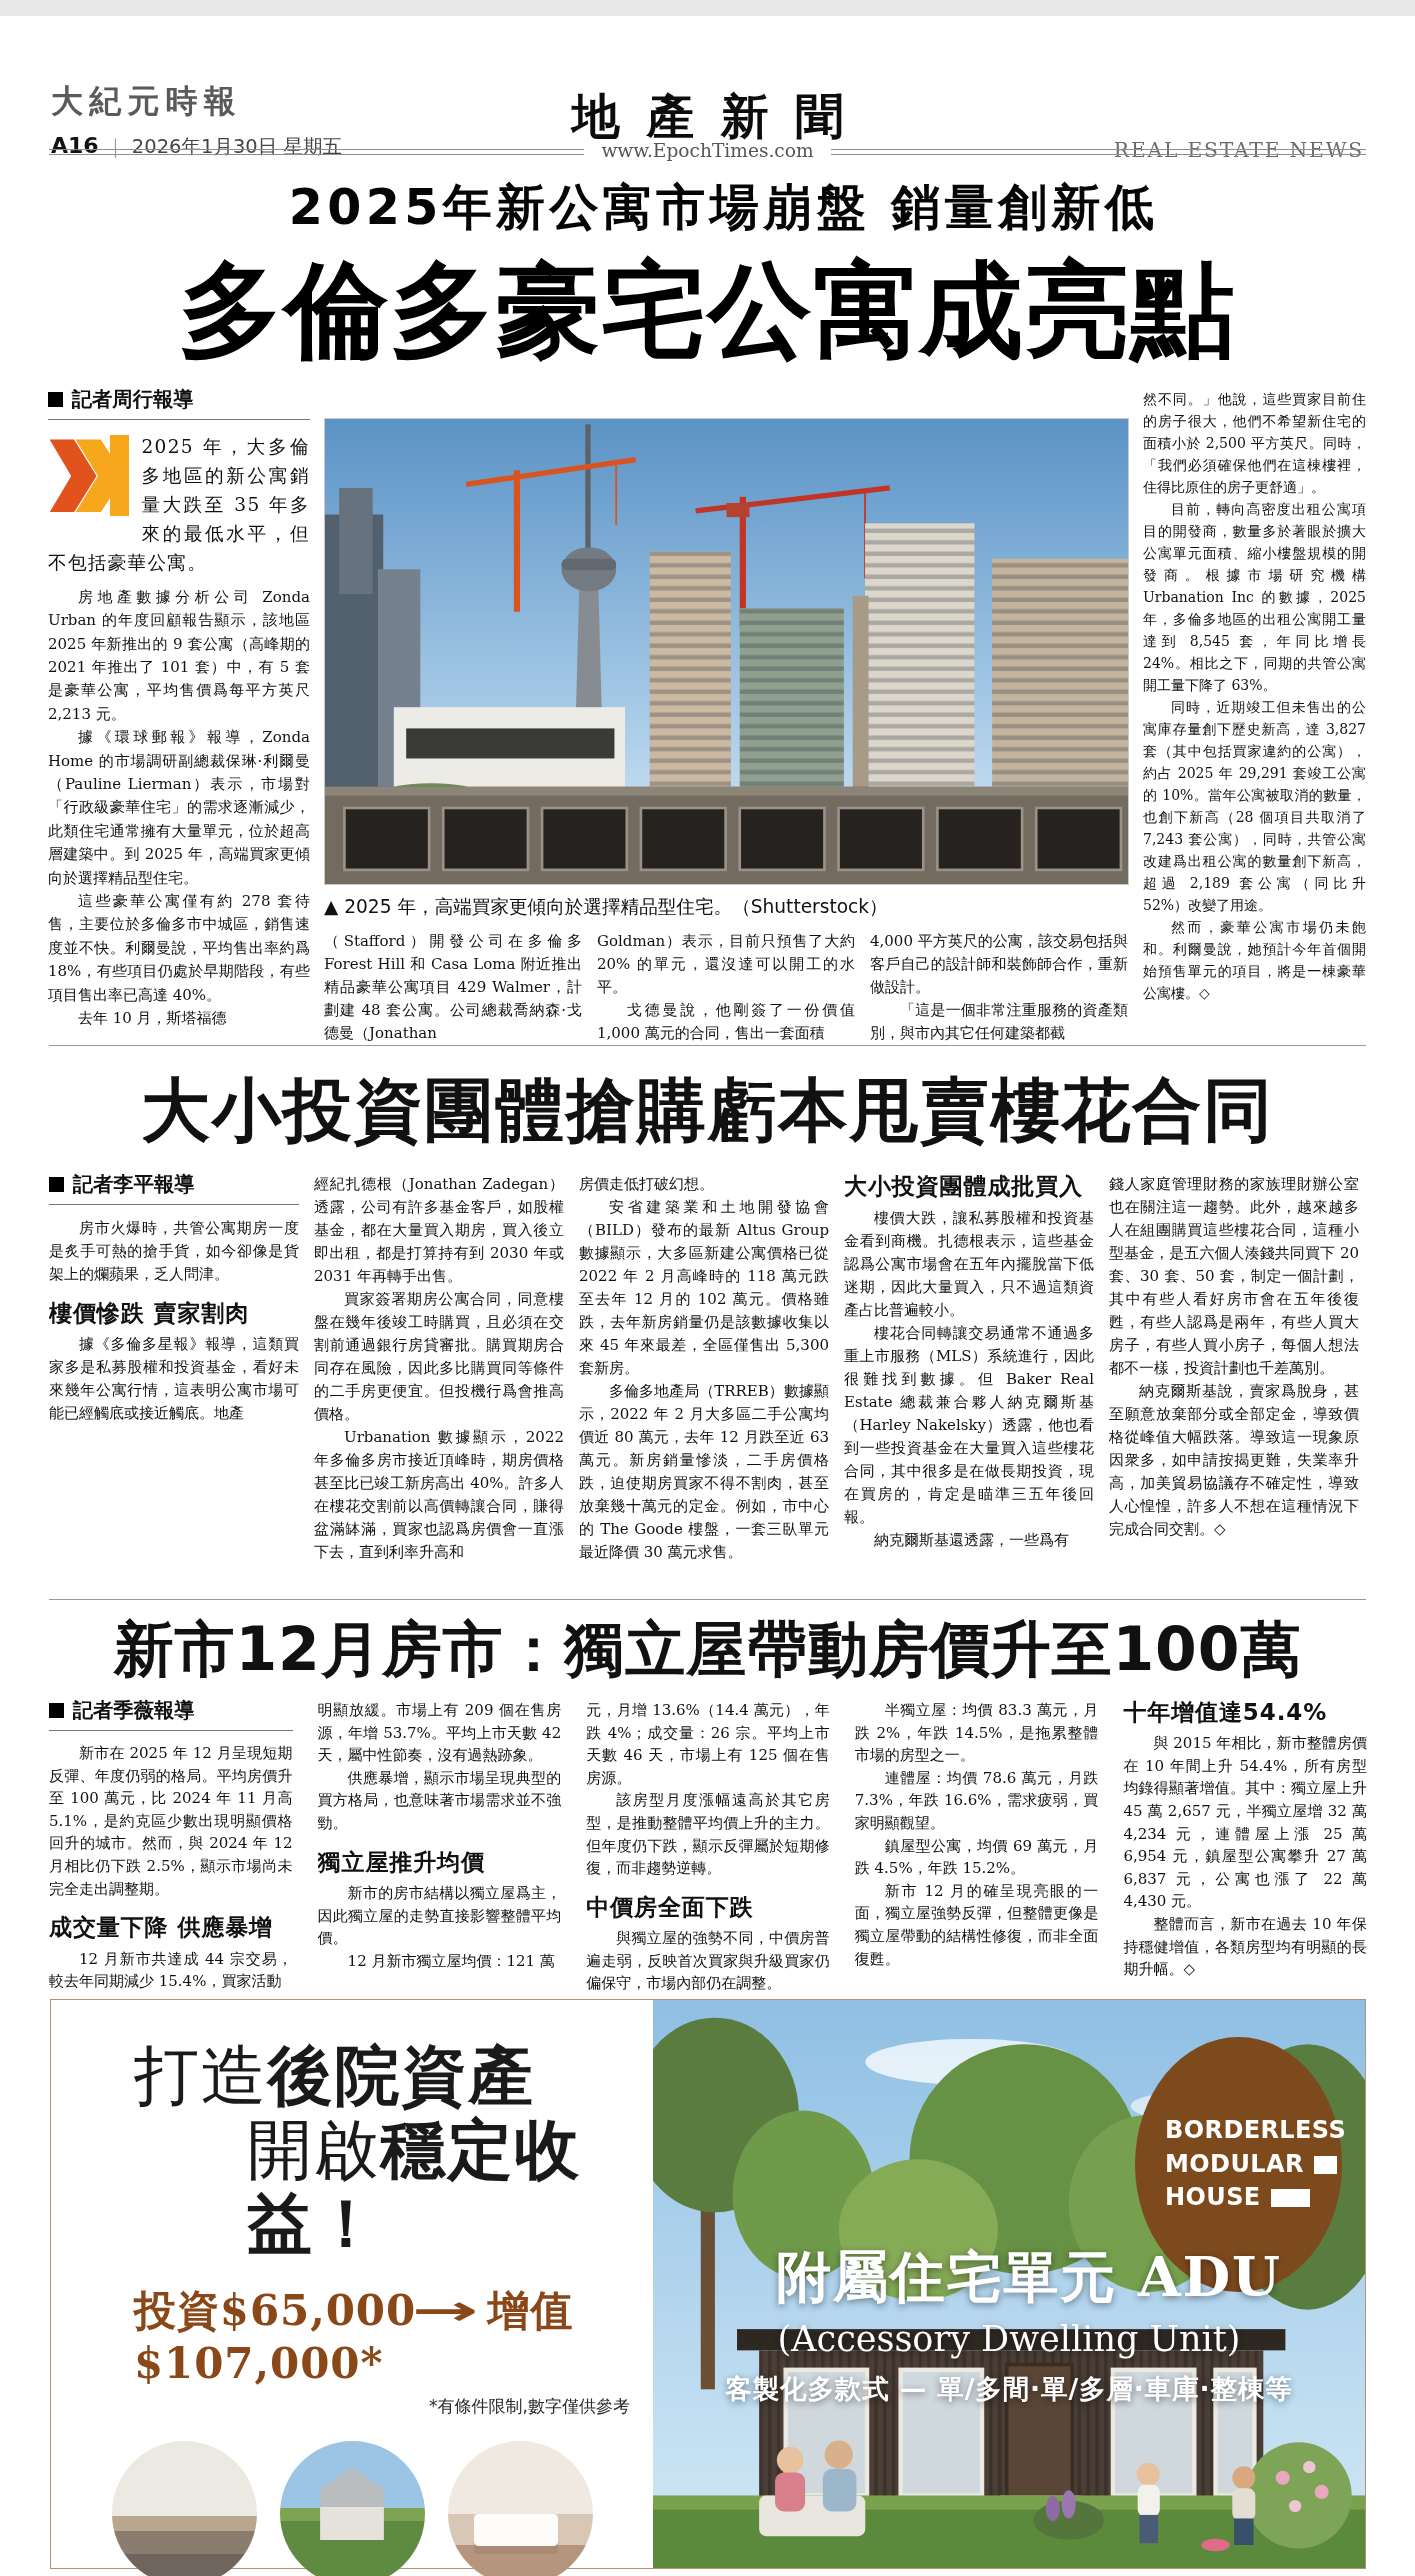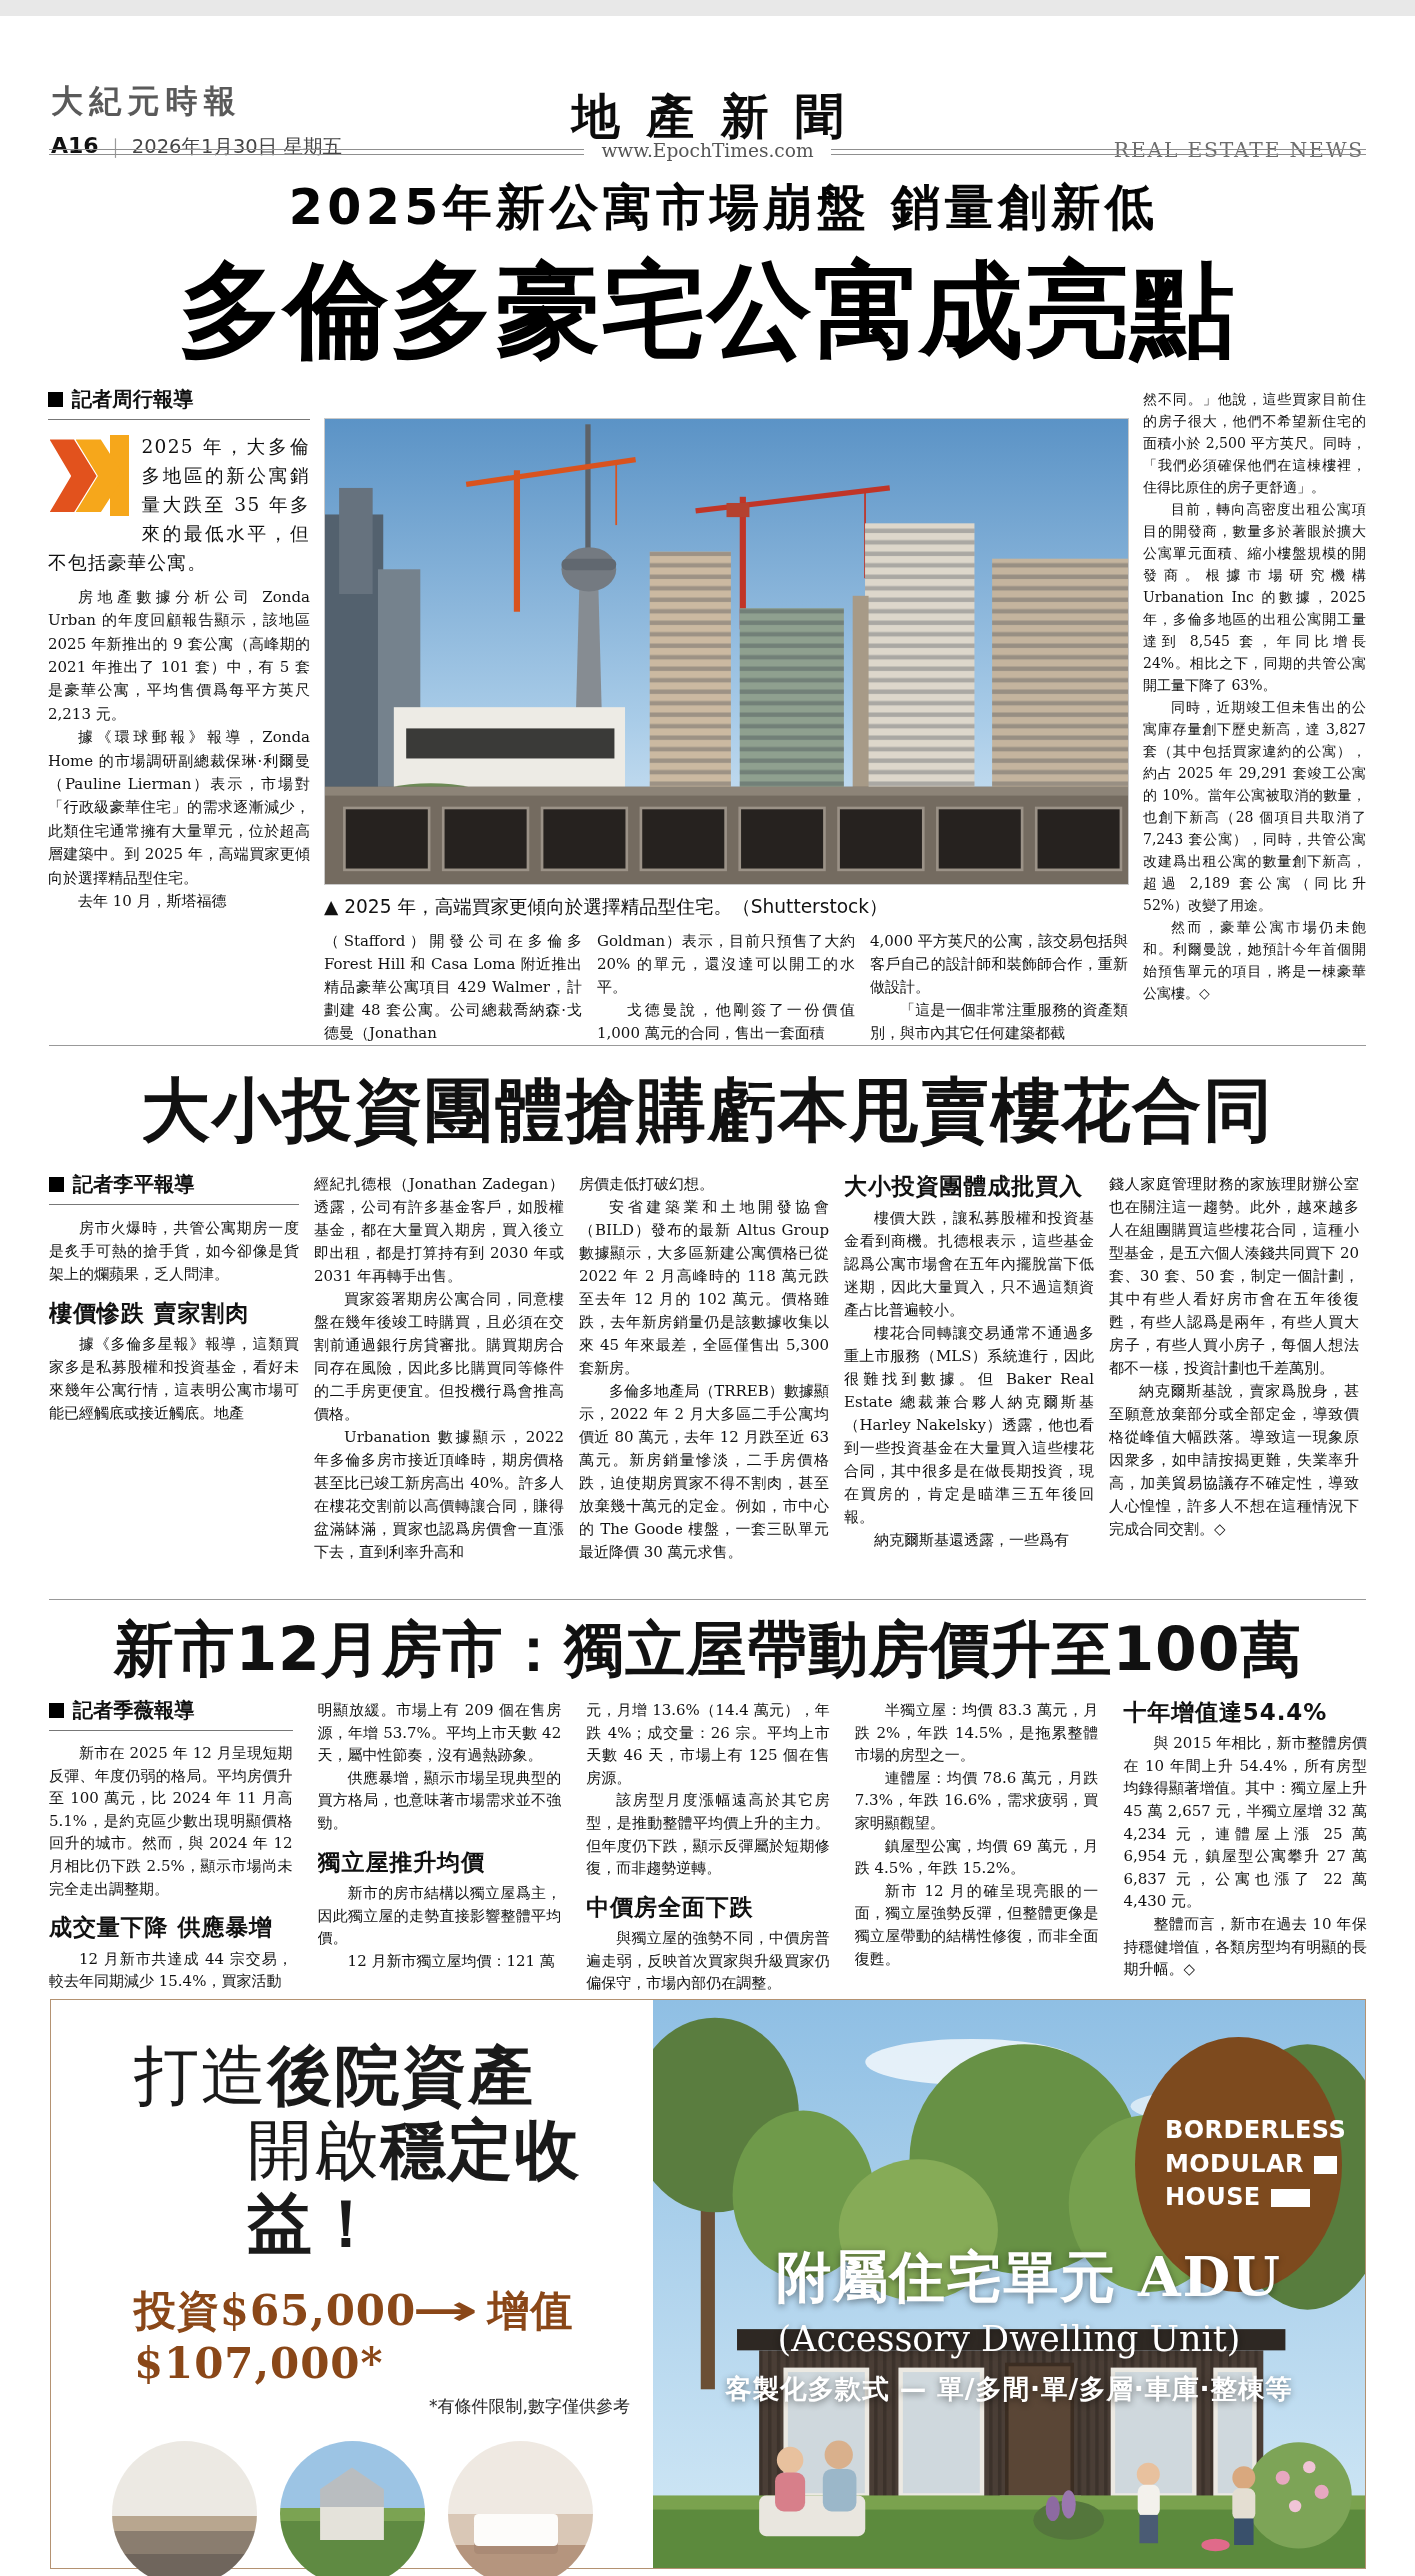--- a/index.html
+++ b/index.html
@@ -121,20 +121,21 @@
       </div>
       <div class="lead">
         <span class="lead-icon">
           <span class="band"></span>
             <span class="chev c2"></span>
             <span class="chev c1"></span>
         </span><span>2025 年，大多倫多地區的新公寓銷量大跌至 35 年多來的最低水平，但不包括豪華公寓。</span>
       </div>
       <p class="p">房地產數據分析公司 Zonda Urban 的年度回顧報告顯示，該地區 2025 年新推出的 9 套公寓（高峰期的 2021 年推出了 101 套）中，有 5 套是豪華公寓，平均售價爲每平方英尺 2,213 元。</p>
       <p class="p">據《環球郵報》報導，Zonda Home 的市場調研副總裁保琳·利爾曼（Pauline Lierman）表示，市場對「行政級豪華住宅」的需求逐漸減少，此類住宅通常擁有大量單元，位於超高層建築中。到 2025 年，高端買家更傾向於選擇精品型住宅。</p>
+      <p class="p">這些豪華公寓僅有約 278 套待售，主要位於多倫多市中城區，銷售速度並不快。利爾曼說，平均售出率約爲 18%，有些項目仍處於早期階段，有些項目售出率已高達 40%。</p>
       <p class="p">去年 10 月，斯塔福德</p>
     </div>
 
     <div class="col col-mid">
       <div class="photo-wrap">
         <svg viewBox="0 0 910 526" preserveAspectRatio="none">
           <defs>
             <linearGradient id="sky1" x1="0" y1="0" x2="0" y2="1">
               <stop offset="0" stop-color="#5b93c6"></stop>
                 <stop offset="0.65" stop-color="#a9cce8"></stop>

